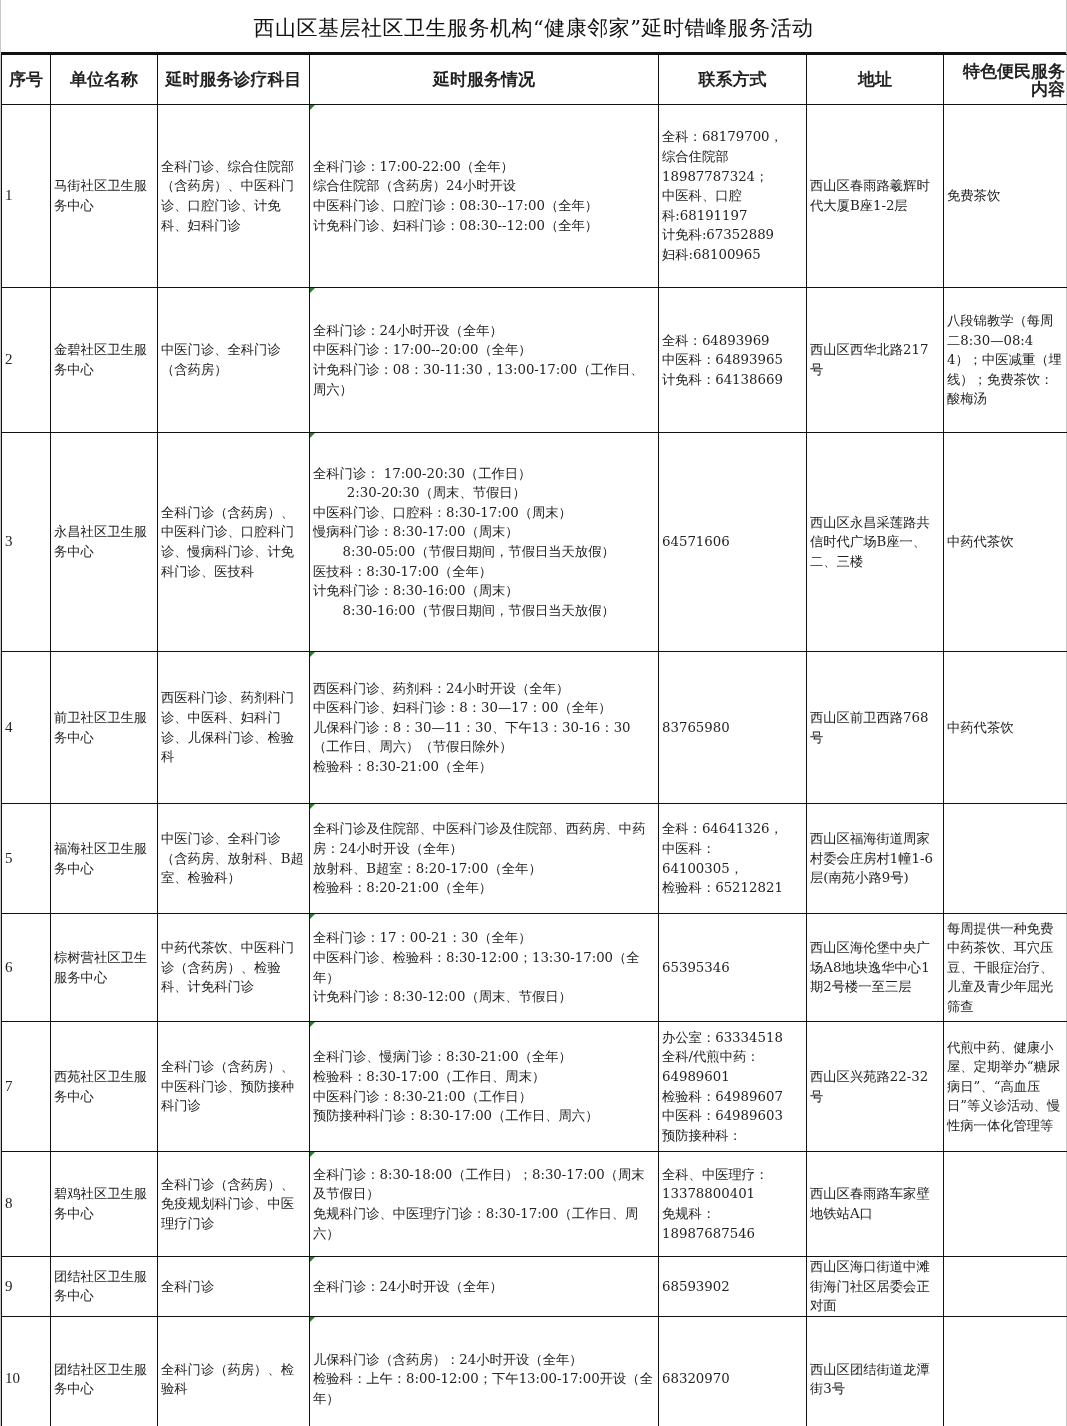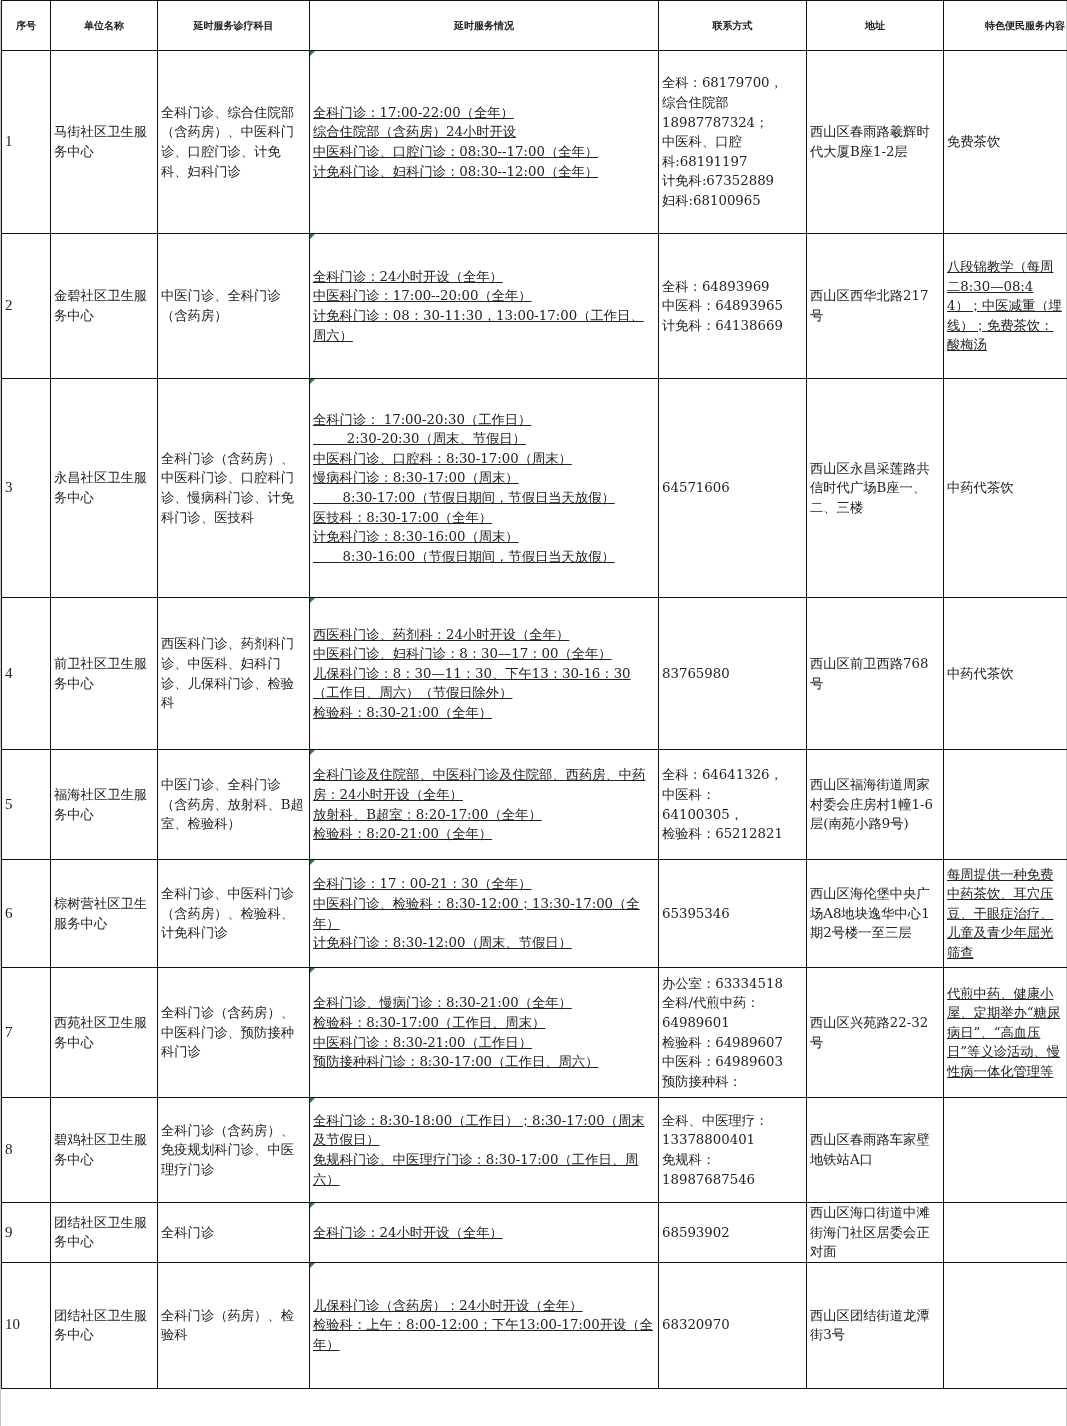--- a/index.html
+++ b/index.html
@@ -1,33 +1,34 @@
 <!DOCTYPE html>
 <html><head>
 <meta charset="utf-8">
 <style>
   html, body { margin: 0; padding: 0; background: #ffffff; }
   body { width: 1067px; height: 1426px; overflow: hidden; font-family: "DejaVu Serif", "Liberation Serif", serif; color: #222; }
   .sheet { position: relative; width: 1067px; height: 1426px; box-sizing: border-box; border-left: 1px solid #c8c8c8; border-right: 1px solid #c8c8c8; }
   .title { height: 52px; line-height: 56px; text-align: center; font-size: 21px; color: #111; letter-spacing: 0.5px; border-bottom: 2px solid #111; }
   table { border-collapse: collapse; table-layout: fixed; width: 1067px; }
   td, th { border: 1px solid #111; padding: 0 3px; vertical-align: middle; font-size: 13.3px; line-height: 19.6px; font-weight: normal; word-break: break-all; }
-  th { font-weight: bold; font-size: 10px; height: 49px; text-align: center; }
+  th { font-weight: bold; font-size: 17px; height: 49px; text-align: center; }
   th.last { text-align: right; line-height: 18px; }
   td.c { text-align: left; }
-  td.l { text-align: left; text-decoration: underline; }
+  td.l { text-align: left; }
   .line { display: block; white-space: pre-wrap; }
   .num { font-family: "Liberation Serif", serif; font-size: 15px; }
   .green-mark { position: relative; }
   .green-mark::before { content: ""; position: absolute; left: 0; top: 0; border-top: 5px solid #2e7d32; border-right: 5px solid transparent; }
 </style>
 </head>
 <body>
 
 <div class="sheet">
+  <div class="title">西山区基层社区卫生服务机构“健康邻家”延时错峰服务活动</div>
   <table>
     <colgroup>
       <col style="width:49px">
         <col style="width:107px">
         <col style="width:152px">
         <col style="width:349px">
         <col style="width:148px">
         <col style="width:137px">
         <col style="width:125px">
     </colgroup>
@@ -84,21 +85,21 @@
         </tr>
         <tr style="height: 219px;">
           <td class="c num">3</td>
           <td class="c">永昌社区卫生服务中心</td>
           <td class="c">全科门诊（含药房）、中医科门诊、口腔科门诊、慢病科门诊、计免科门诊、医技科</td>
           <td class="l green-mark">
             <span class="line">全科门诊： 17:00-20:30（工作日）</span>
             <span class="line">        2:30-20:30（周末、节假日）</span>
             <span class="line">中医科门诊、口腔科：8:30-17:00（周末）</span>
             <span class="line">慢病科门诊：8:30-17:00（周末）</span>
-            <span class="line">       8:30-17:00（节假日期间，节假日当天放假）</span>
+            <span class="line">       8:30-05:00（节假日期间，节假日当天放假）</span>
             <span class="line">医技科：8:30-17:00（全年）</span>
             <span class="line">计免科门诊：8:30-16:00（周末）</span>
             <span class="line">       8:30-16:00（节假日期间，节假日当天放假）</span>
           </td>
           <td class="c">
             <span class="line">64571606</span>
           </td>
           <td class="c">西山区永昌采莲路共信时代广场B座一、二、三楼</td>
           <td class="c">中药代茶饮</td>
         </tr>
@@ -132,21 +133,21 @@
             <span class="line">中医科：</span>
             <span class="line">64100305，</span>
             <span class="line">检验科：65212821</span>
           </td>
           <td class="c">西山区福海街道周家村委会庄房村1幢1-6层(南苑小路9号)</td>
           <td class="c"></td>
         </tr>
         <tr style="height: 108px;">
           <td class="c num">6</td>
           <td class="c">棕树营社区卫生服务中心</td>
-          <td class="c">全科门诊、中医科门诊（含药房）、检验科、计免科门诊</td>
+          <td class="c">中药代茶饮、中医科门诊（含药房）、检验科、计免科门诊</td>
           <td class="l green-mark">
             <span class="line">全科门诊：17：00-21：30（全年）</span>
             <span class="line">中医科门诊、检验科：8:30-12:00；13:30-17:00（全年）</span>
             <span class="line">计免科门诊：8:30-12:00（周末、节假日）</span>
           </td>
           <td class="c">
             <span class="line">65395346</span>
           </td>
           <td class="c">西山区海伦堡中央广场A8地块逸华中心1期2号楼一至三层</td>
           <td class="l">每周提供一种免费中药茶饮、耳穴压豆、干眼症治疗、儿童及青少年屈光筛查</td>

